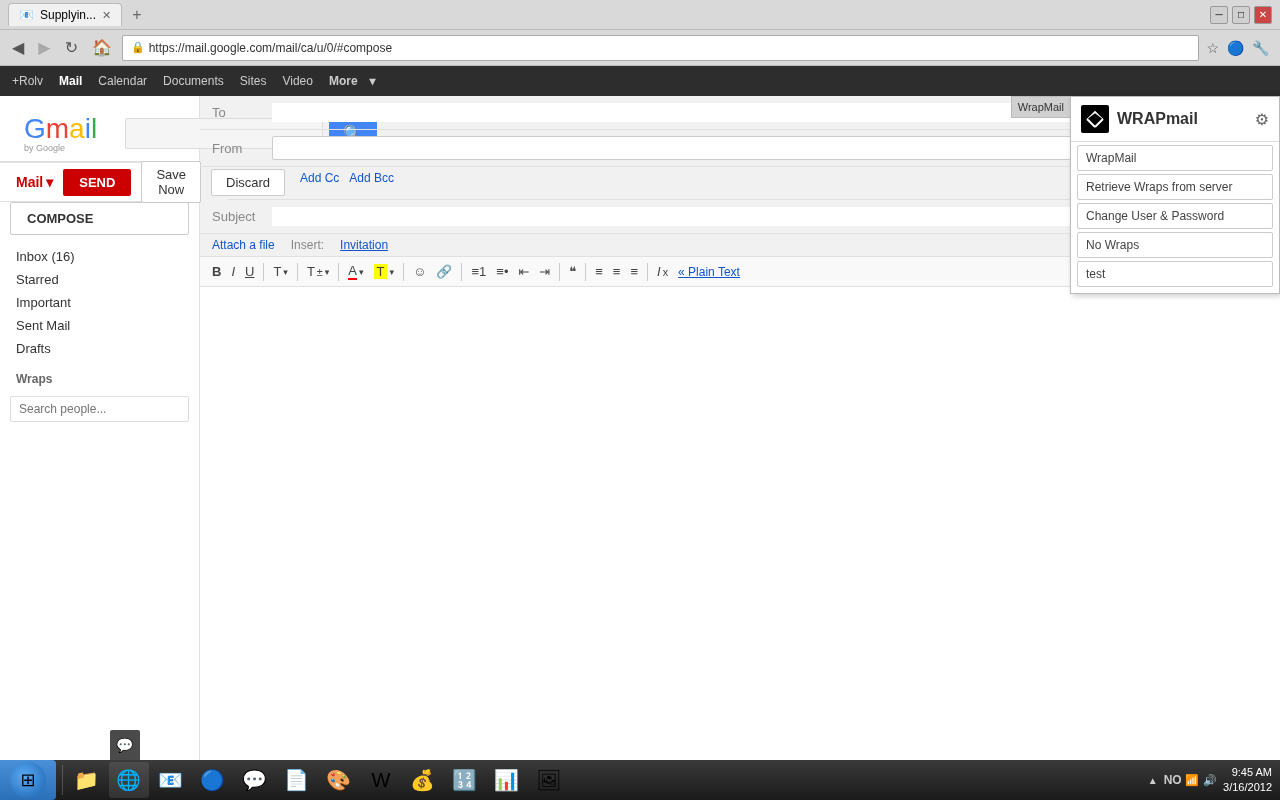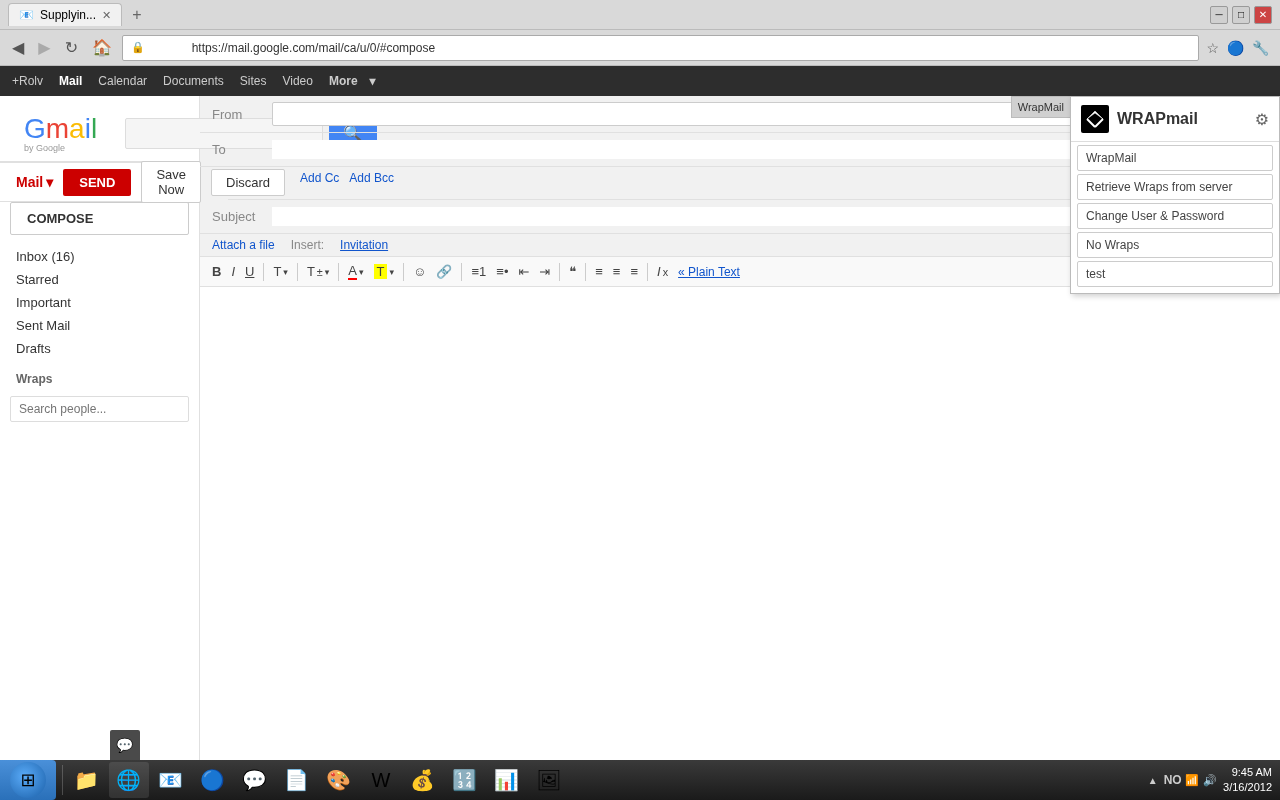--- a/index.html
+++ b/index.html
@@ -53,21 +53,21 @@
       align-items: center;
       background: white;
       border: 1px solid #aaa;
       border-radius: 2px;
       padding: 3px 8px;
       font-size: 12px;
       height: 26px;
       gap: 4px;
     }
     .address-bar .lock-icon { color: #4a90d9; font-size: 11px; }
-    .address-text { flex: 1; color: #333; margin-left: 43px; }
+    .address-text { flex: 1; color: #333; }
     .toolbar-icons { display: flex; gap: 4px; }
     .toolbar-icon-btn { background: none; border: none; cursor: pointer; font-size: 14px; color: #555; padding: 2px; }
 
     
     .gapps-bar {
       background: #2d2d2d;
       height: 30px;
       display: flex;
       align-items: center;
       padding: 0 12px;
@@ -554,30 +554,30 @@
 
         <div class="chat-section">
           <span>Wraps</span>
         </div>
         <input type="text" class="chat-search" placeholder="Search people..." style="">
       </div>
 
       <div class="compose-main">
 
         <div class="compose-field">
+          <span class="field-label">To</span>
+          <input type="text" class="field-input" style="">
+          <div class="to-expand">⊞</div>
+        </div>
+
+        <div class="compose-field">
           <span class="field-label">From</span>
           <select class="from-select">
             <option></option>
           </select>
-        </div>
-
-        <div class="compose-field">
-          <span class="field-label">To</span>
-          <input type="text" class="field-input" style="">
-          <div class="to-expand">⊞</div>
         </div>
 
         <div class="cc-links">
           <a href="#" class="cc-link">Add Cc</a>
           <a href="#" class="cc-link">Add Bcc</a>
         </div>
 
         <div class="compose-field">
           <span class="field-label">Subject</span>
           <input type="text" class="field-input" style="">

